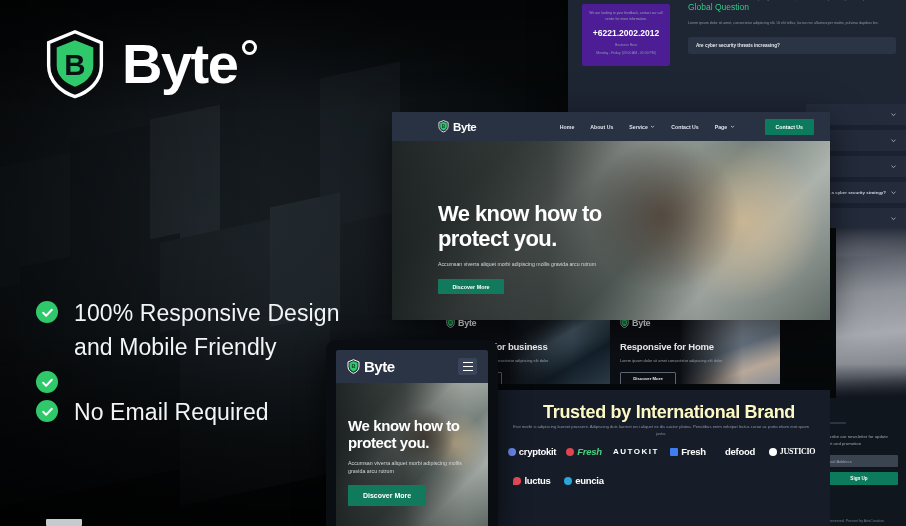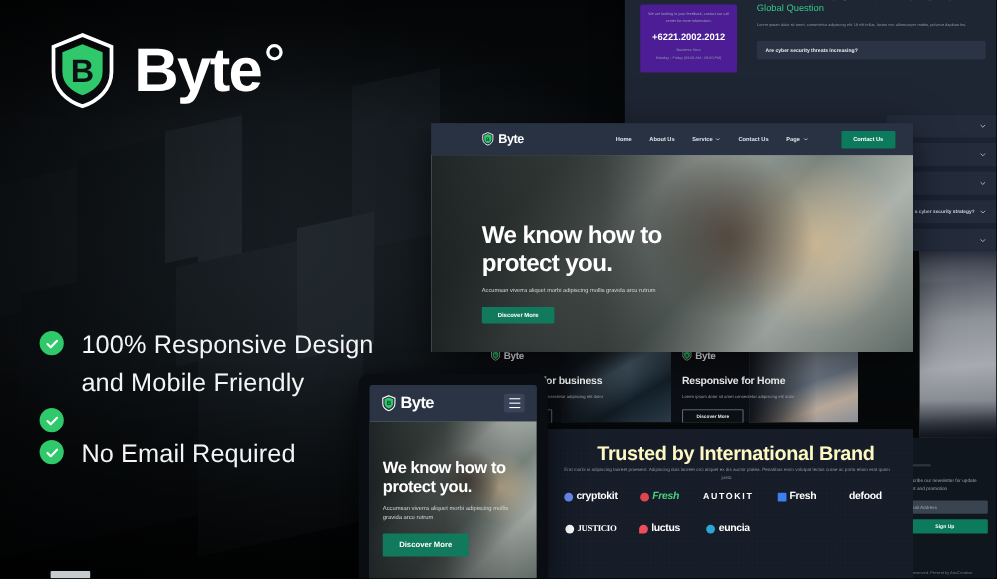--- a/index.html
+++ b/index.html
@@ -151,21 +151,21 @@
   .bb-h {
     position: absolute; left: 18px; top: 12px; color: #fef9c3;
     font-size: 18px; font-weight: 700; letter-spacing: -.3px; margin-left: 31px;
   }
   .bb-p {
     position: absolute; left: 18px; top: 33px; width: 298px;
     color: #8b94a4; font-size: 4.2px; line-height: 7px; text-align: center;
   }
   .bb-grid {
     position: absolute; left: 12px; top: 56px; width: 312px;
-    display: grid; grid-template-columns: repeat(5,1fr);
+    display: grid; grid-template-columns: repeat(6,1fr);
     row-gap: 18px; align-items: center; justify-items: center;
   }
   .logo-cell { display: flex; align-items: center; gap: 3px; }
   .lg-txt { color: #fff; font-size: 9.5px; font-weight: 700; letter-spacing: -.3px; }
   .lg-mark { width: 8px; height: 8px; border-radius: 50%; flex: 0 0 8px; }
 
   
   .card {
     position: absolute; z-index: 16; overflow: hidden; background: #0c0f14;
   }

